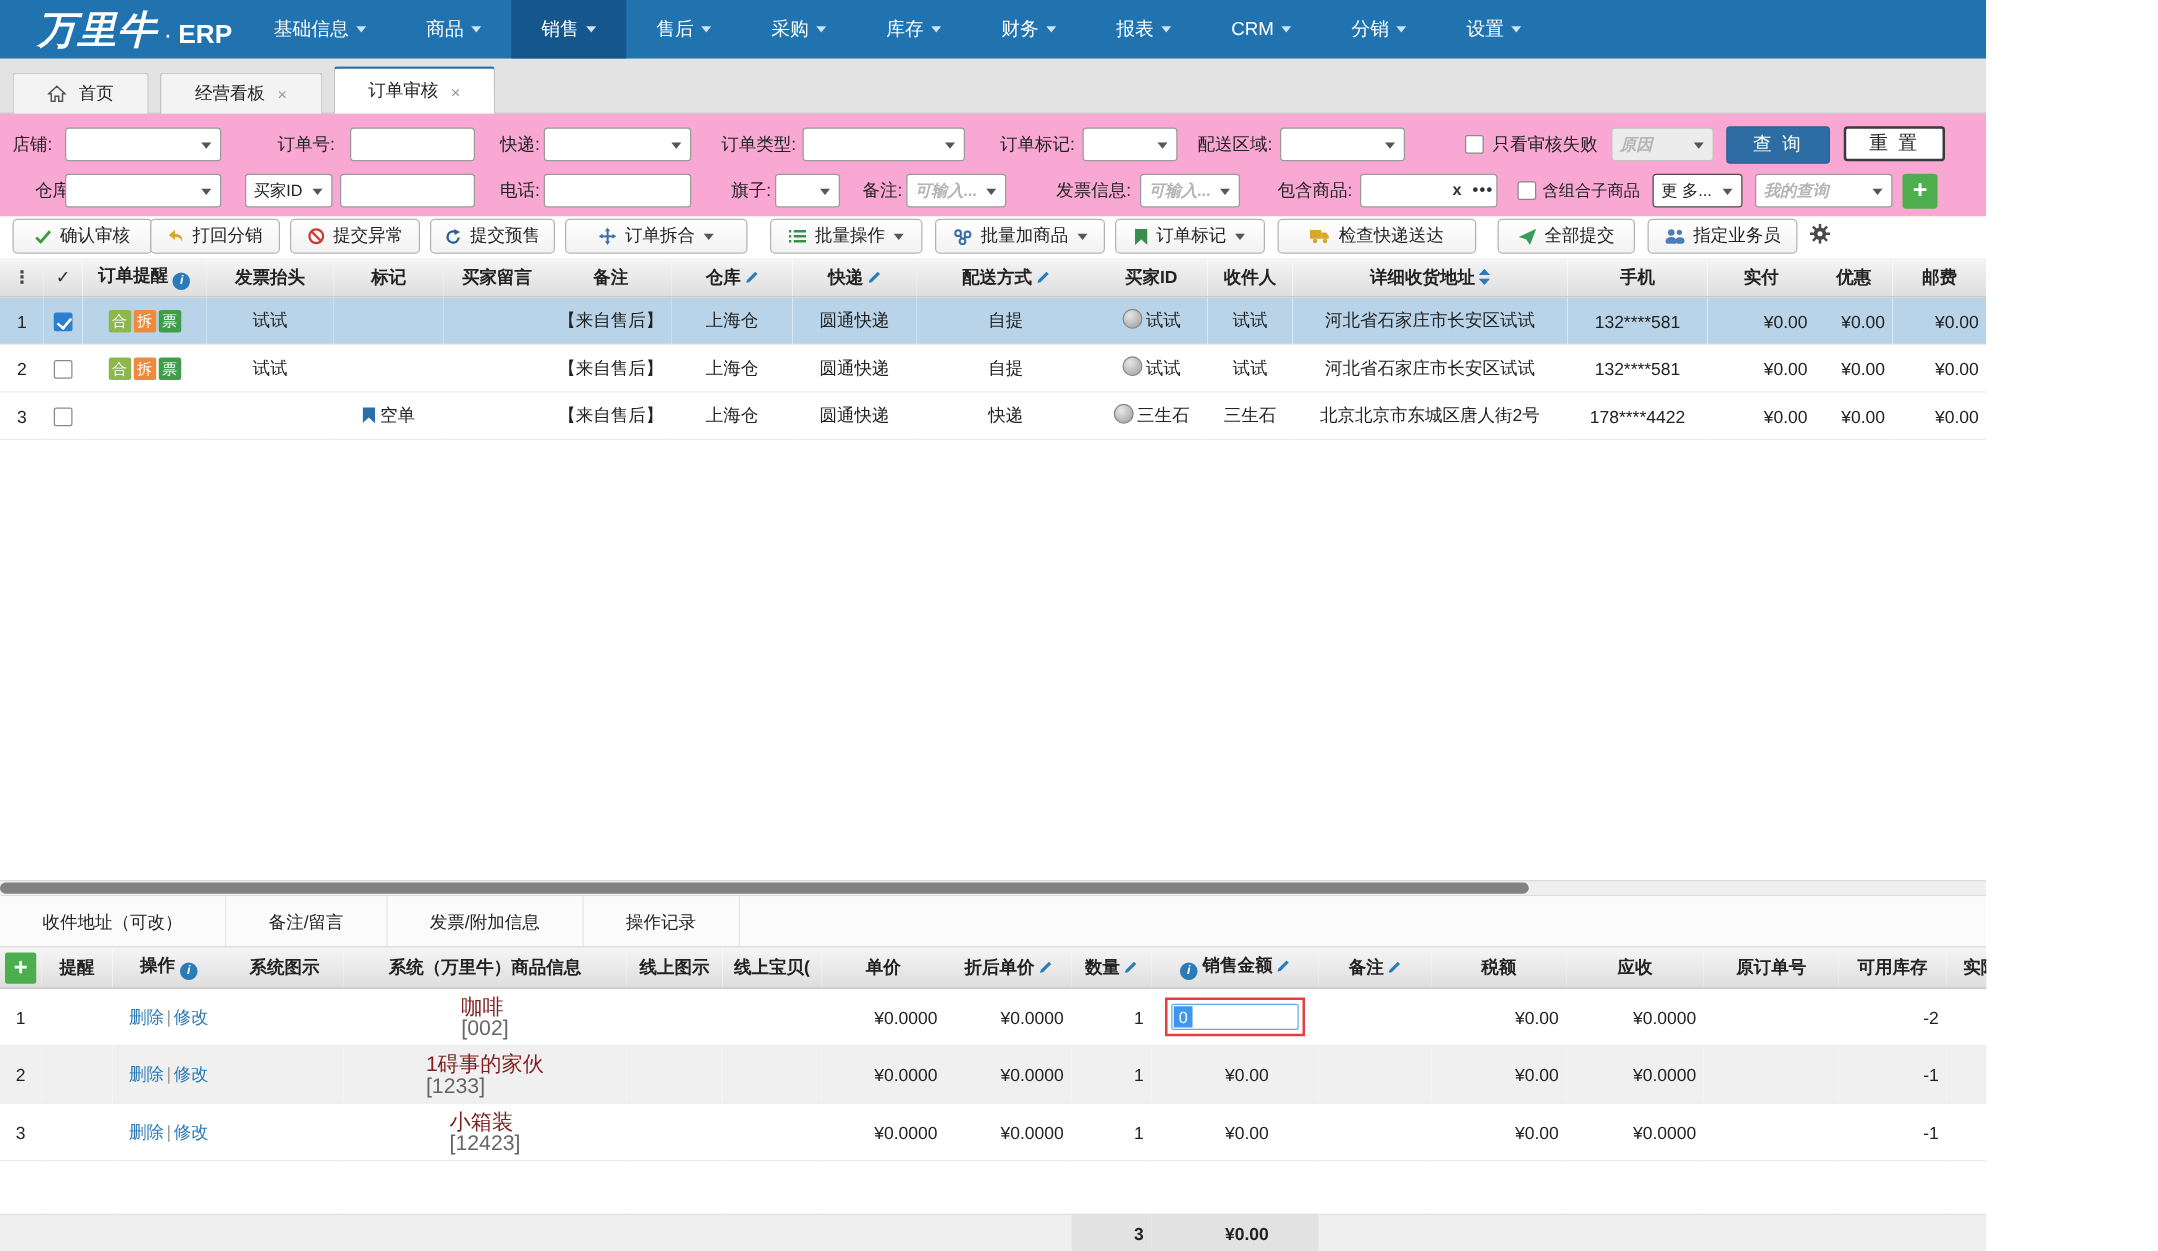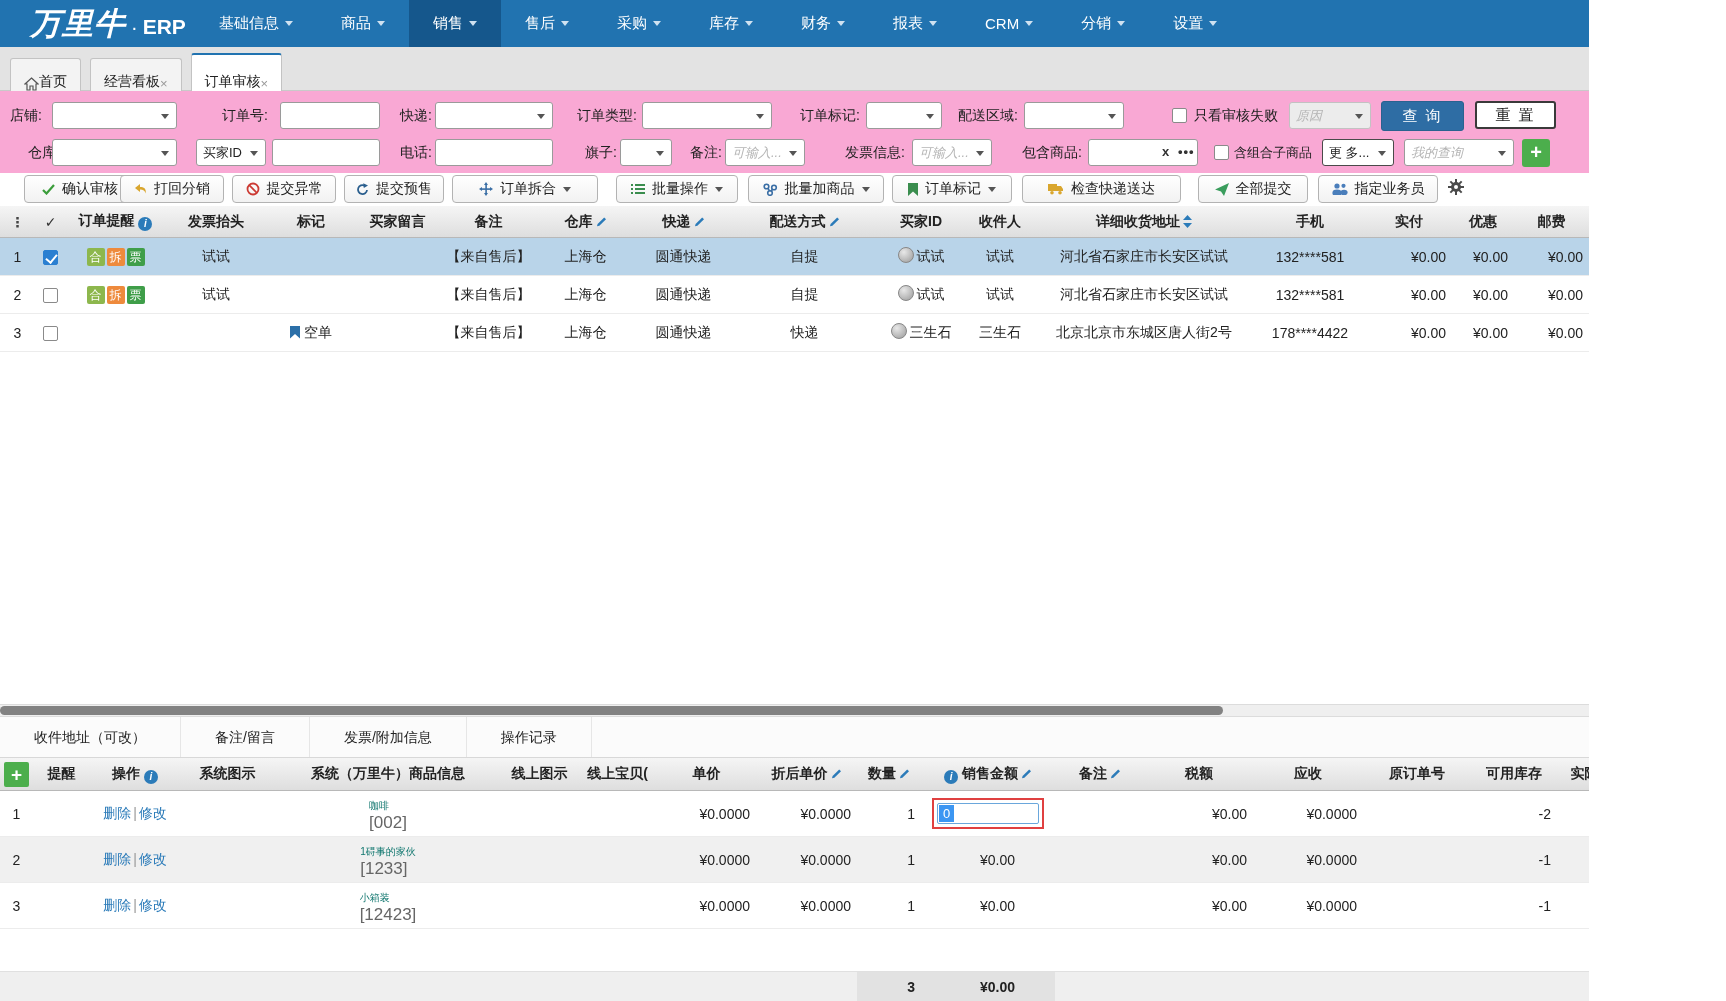--- a/index.html
+++ b/index.html
@@ -12,31 +12,31 @@
   .logo .lg-main{font-size:31px;font-weight:bold;font-style:italic;letter-spacing:1px;}
   .logo .lg-dot{font-size:20px;margin:0 5px;}
   .logo .lg-sub{font-size:21px;font-weight:bold;}
   .menu{display:flex;align-items:stretch;height:100%;}
   .mi{display:flex;align-items:center;padding:0 24px;color:#fff;font-size:15px;cursor:pointer;gap:6px;}
   .mi.active{background:#15578c;}
   .caret-w{width:0;height:0;border-left:4px solid transparent;border-right:4px solid transparent;border-top:5px solid #cfe2f1;}
 
   
   .tabstrip{flex:0 0 43px;background:#e3e3e3;border-bottom:1px solid #c9c9c9;display:flex;align-items:flex-end;padding-left:10px;gap:9px;}
-  .wtab{height:32px;background:#f3f3f3;border:1px solid #c3c3c3;border-bottom:none;border-radius:3px 3px 0 0;display:flex;align-items:flex-end;padding:0 13px;font-size:14px;gap:0;cursor:pointer;position:relative;top:1px;}
+  .wtab{height:32px;background:#f3f3f3;border:1px solid #c3c3c3;border-bottom:none;border-radius:3px 3px 0 0;display:flex;align-items:center;padding:0 27px;font-size:14px;gap:10px;cursor:pointer;position:relative;top:1px;}
   .wtab.active{background:#fff;height:36px;border-top:2px solid #2173b0;}
   .wtab .x{color:#999;font-size:13px;cursor:pointer;}
   .wtab .x::before{content:"×";}
 
   
   .filters{flex:0 0 82px;position:relative;background:#f9a8d4;}
   .fl{position:absolute;font-size:14px;line-height:27px;color:#222;white-space:nowrap;}
   .ctrl{position:absolute;height:27px;box-sizing:border-box;border:1px solid #9a9a9a;border-radius:3px;background:#fff;font-size:13px;line-height:25px;padding:0 6px;white-space:nowrap;overflow:hidden;}
   .sel::after{content:"";position:absolute;right:7px;top:11px;border-left:4px solid transparent;border-right:4px solid transparent;border-top:5px solid #555;}
-  .ph{color:#b5b5b5;font-style:italic;}
+  .ph{color:#b5b5b5;font-style:italic;font-weight:bold;}
   .dis{background:#ececec;border-color:#c2c2c2;}
   .cb{position:absolute;width:15px;height:15px;box-sizing:border-box;border:1px solid #8a8a8a;background:#fff;border-radius:2px;}
   .btn-query{position:absolute;height:28px;background:#2e6da4;color:#fff;border:1px solid #2a628f;border-radius:3px;font-size:15px;text-align:center;line-height:27px;letter-spacing:2px;cursor:pointer;}
   .btn-reset{position:absolute;height:28px;background:#fff;color:#222;border:2px solid #3a3a3a;border-radius:3px;font-size:15px;text-align:center;line-height:24px;letter-spacing:2px;box-sizing:border-box;cursor:pointer;}
   .btn-more{border:1px solid #4a4a4a;}
   .btn-plus{position:absolute;width:28px;height:28px;background:#4cae4c;color:#fff;border-radius:3px;font-size:20px;font-weight:bold;text-align:center;line-height:27px;cursor:pointer;}
   .inx{position:absolute;font-weight:bold;color:#333;font-size:13px;cursor:pointer;}
   .indots{position:absolute;font-weight:bold;color:#333;font-size:13px;letter-spacing:1px;cursor:pointer;}
 
   
@@ -75,21 +75,21 @@
   .dtabs{flex:0 0 40px;background:#fbfbfb;border-bottom:1px solid #d8d8d8;display:flex;}
   .dtab{line-height:40px;font-size:14px;color:#222;padding:0 34px;border-right:1px solid #e6e6e6;cursor:pointer;white-space:nowrap;}
   .dtab.active{background:#cfe3f1;min-width:104px;text-align:center;}
   .detail{width:1612px;font-size:14px;flex:0 0 auto;}
   .detail th{background:linear-gradient(#f5f5f5,#dedede);border-bottom:1px solid #b8b8b8;height:30px;font-weight:bold;color:#222;white-space:nowrap;overflow:hidden;}
   .detail td{height:43px;border-bottom:1px solid #ececec;text-align:center;white-space:nowrap;overflow:hidden;}
   .detail tr.alt td{background:#f0f0f0;}
   .plusbtn{display:inline-block;width:25px;height:25px;background:#4cae4c;color:#fff;font-size:19px;font-weight:bold;line-height:25px;border-radius:2px;cursor:pointer;}
   .lnk{color:#2b7bb9;cursor:pointer;}
   .lnksep{color:#999;margin:0 2px;}
-  .pname{color:#0f766e;font-size:10px;display:block;text-align:left;line-height:17px;}
+  .pname{color:#7f1d1d;font-size:17px;display:block;text-align:left;line-height:17px;}
   .pcode{color:#666;font-size:17px;display:block;text-align:left;line-height:17px;}
   .pwrap{display:inline-block;text-align:left;vertical-align:middle;}
   .pencil{vertical-align:-1px;margin-left:3px;}
   .sortic{vertical-align:-2px;margin-left:3px;}
   .sale-edit{display:inline-block;border:2px solid #e04040;padding:3px;background:#fff;}
   .sale-in{display:flex;align-items:center;width:102px;height:21px;border:1px solid #6aa7dc;border-radius:2px;background:#fff;padding-left:1px;box-sizing:border-box;cursor:text;}
   .sale-sel{background:#3c96f2;color:#fff;font-size:13px;padding:0 4px;line-height:17px;}
   tr.spacer td{height:40px;border-bottom:none;background:#fff;}
   tr.dfoot td{height:27px;background:#efefef;border-bottom:none;border-top:1px solid #e0e0e0;font-weight:bold;}
   tr.dfoot td.hl{background:#e2e2e2;}
@@ -207,21 +207,21 @@
     <span class="inx" style="left:1162px;top:53px">x</span>
     <span class="indots" style="left:1178px;top:53px">•••</span>
     <span class="cb" style="left:1214px;top:54px"></span>
     <span class="fl" style="left:1234px;top:48px;font-size:13px">含组合子商品</span>
     <div class="ctrl sel btn-more" style="left:1322px;top:48px;width:72px"><span>更 多...</span></div>
     <div class="ctrl sel" style="left:1404px;top:48px;width:110px"><span class="ph">我的查询</span></div>
     <div class="btn-plus" style="left:1522px;top:48px">+</div>
   </div>
 
   <div class="toolbar">
-    <div class="tbtn" style="left:24px;width:112px">
+    <div class="tbtn" style="left:10px;width:112px">
       <svg width="13" height="11" viewBox="0 0 13 11">
           <path d="M1 6 L4.5 9.5 L12 1" fill="none" stroke="#3a9d3a" stroke-width="2.2"></path>
         </svg>
       <span>确认审核</span>
     </div>
     <div class="tbtn" style="left:120px;width:104px">
       <svg width="13" height="12" viewBox="0 0 13 12">
           <path d="M6 1 L1 5 L6 9 L6 6.6 C9.2 6.6 11 8 11.7 10.5 C12.4 5.5 9.8 4.2 6 4.1 Z" fill="#d9a62e"></path>
         </svg>
       <span>打回分销</span>

